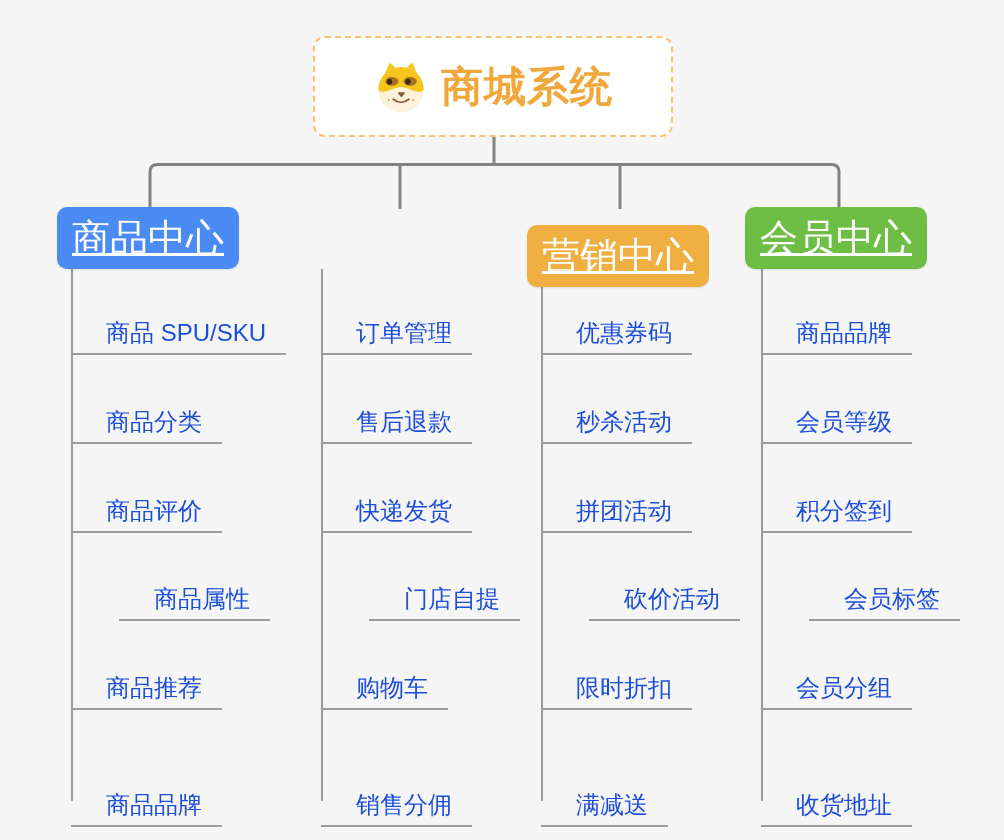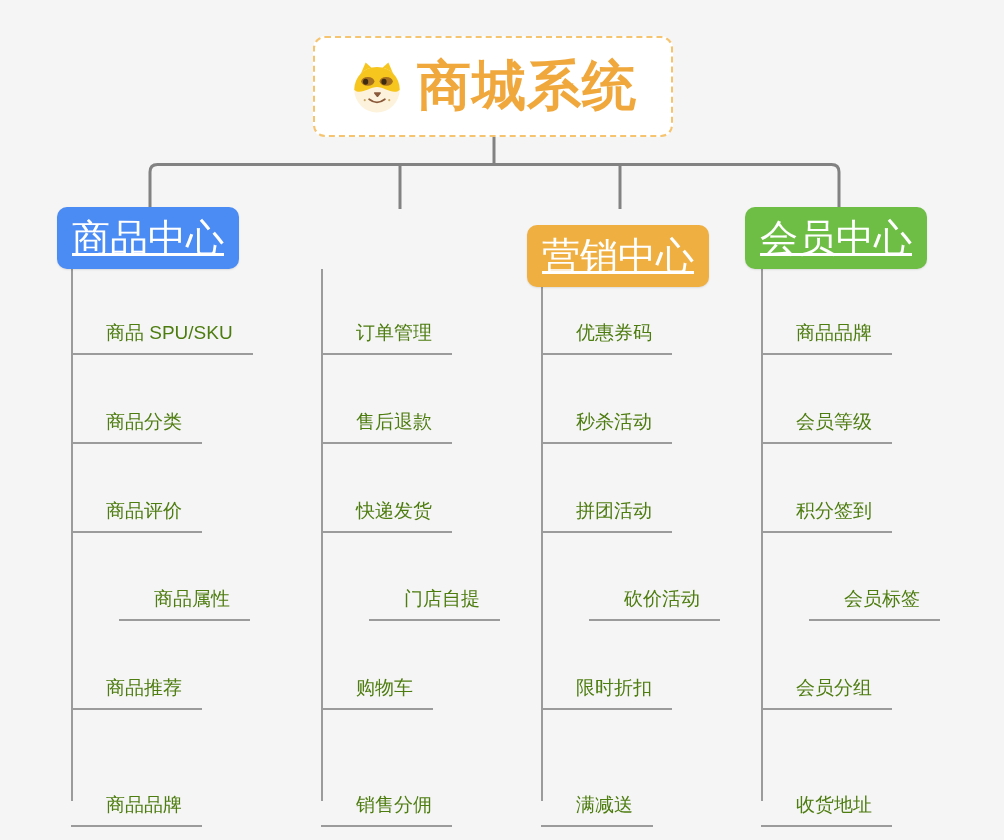--- a/index.html
+++ b/index.html
@@ -23,21 +23,21 @@
     background: #ffffff;
     border: 2px dashed #f6c36e;
     border-radius: 12px;
     display: flex; align-items: center; justify-content: center;
     gap: 12px;
     z-index: 2;
     cursor: pointer;
   }
   .dog-icon { width: 56px; height: 56px; display: inline-block; flex: 0 0 auto; }
   .root-title {
-    font-size: 54px;
+    font-size: 42px;
     font-weight: bold;
     color: #f0a83c;
     letter-spacing: 1px;
     white-space: nowrap;
   }
 
   
   .branch-node {
     position: absolute;
     top: 207px;
@@ -70,22 +70,22 @@
   .col-2 { left: 541px; font-family: Liberation Serif, serif; }
   .col-3 { left: 761px; }
 
   .leaf {
     position: absolute;
     left: -2px;
     height: 38px;
     line-height: 32px;
     padding: 0 20px 4px 35px;
     border-bottom: 2px solid #9b9b9b;
-    font-size: 19px;
-    color: #4d7c0f;
+    font-size: 24px;
+    color: #1d4ed8;
     white-space: nowrap;
     cursor: pointer;
   }
   .leaf:nth-child(1) { top: 48px; }
   .leaf:nth-child(2) { top: 137px; }
   .leaf:nth-child(3) { top: 226px; }
   .leaf:nth-child(4) { top: 314px; margin-left: 48px; }
   .leaf:nth-child(5) { top: 403px; }
   .leaf:nth-child(6) { top: 520px; }
 </style>

